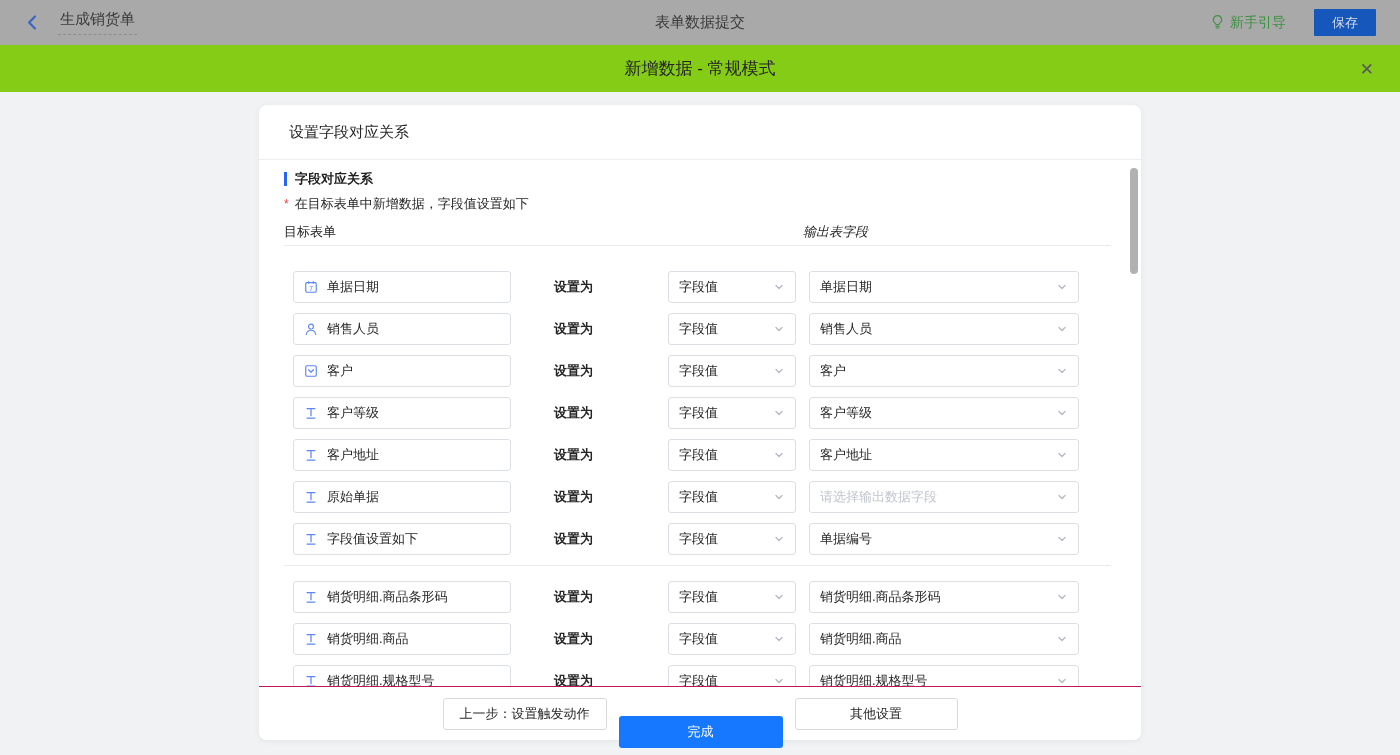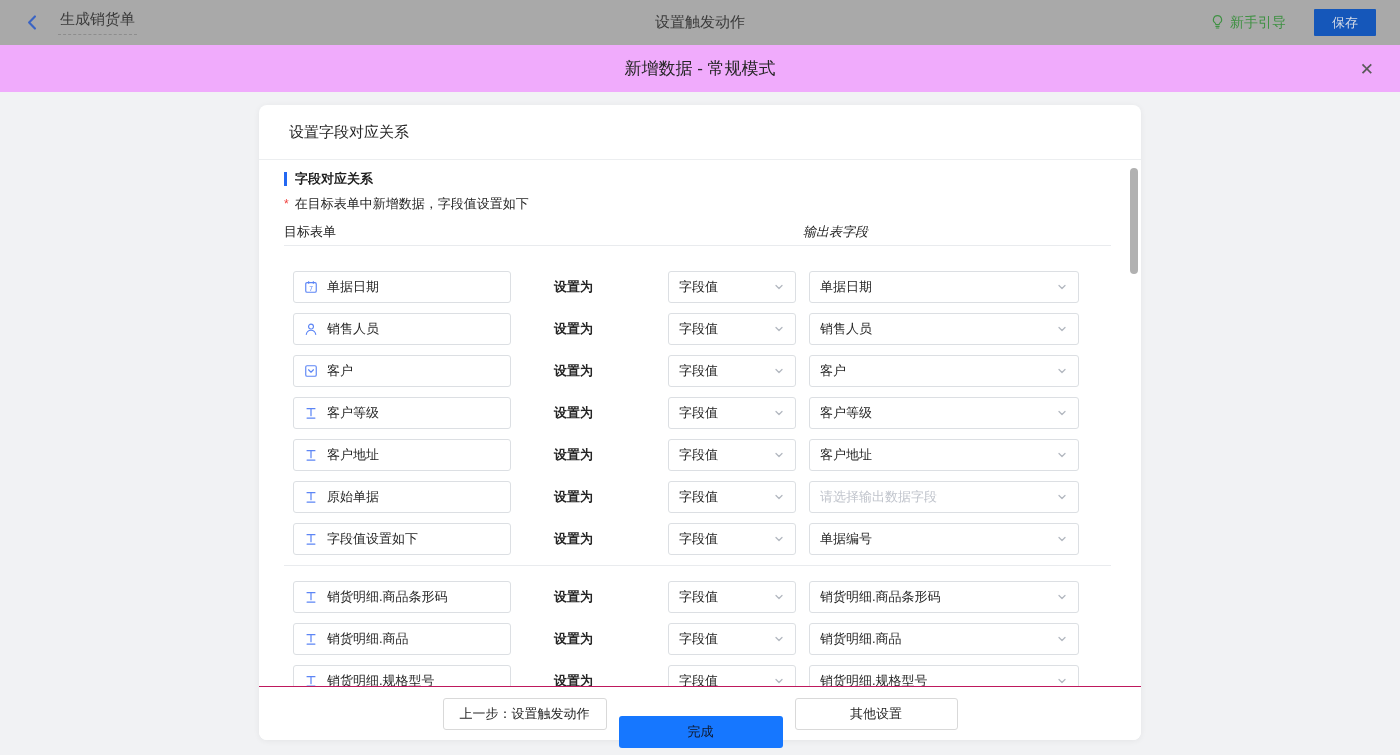--- a/index.html
+++ b/index.html
@@ -14,21 +14,21 @@
   .back-icon { display:flex; cursor:pointer; }
   .back-label { font-size:15px; color:#3a3a3a; padding:0 2px 5px;
                 border-bottom:1px dashed #8d8d8d; cursor:pointer; }
   .topbar-title { position:absolute; left:50%; transform:translateX(-50%); font-size:15px; color:#3a3a3a; }
   .topbar-right { margin-left:auto; display:flex; align-items:center; gap:28px; }
   .guide { display:flex; align-items:flex-start; gap:6px; font-size:14px; color:#3f9143; cursor:pointer; }
   .save-btn { width:62px; height:27px; border:none; border-radius:1px; background:#1557ba;
               color:#d6dce6; font-size:13px; font-family:inherit; cursor:pointer; }
 
   
-  .modal-header { position:absolute; top:45px; left:0; width:100%; height:47px; background:#f0abfc;
+  .modal-header { position:absolute; top:45px; left:0; width:100%; height:47px; background:#84cc16;
                   display:flex; align-items:center; justify-content:center;text-align:right; }
   .modal-title { font-size:17px; font-weight:500; color:#262626; }
   .close { position:absolute; right:26px; top:50%; transform:translateY(-50%);
            font-size:17px; color:#595959; cursor:pointer; line-height:1; }
 
   
   .card { position:absolute; top:105px; left:259px; width:882px; height:635px; background:#fff;
           border-radius:8px; box-shadow:0 1px 6px rgba(0,0,0,.06); }
   .card-header { height:55px; display:flex; align-items:center; padding:0 30px;
                  font-size:15px; color:#262626; border-bottom:1px solid #eceef0; }
@@ -63,37 +63,37 @@
                   background:#b1b1b1; border-radius:4px; cursor:pointer; }
 
   
   .card-footer { position:absolute; bottom:0; left:0; width:100%; height:54px; background:#fff;
                  border-top:1px solid #be185d; border-radius:0 0 8px 8px;
                  display:flex; align-items:center; justify-content:center; gap:12px; }
   .btn { height:32px; border-radius:3px; font-size:13px; font-family:inherit; cursor:pointer; }
   .btn.ghost { background:#fff; border:1px solid #d9d9d9; color:#262626; }
   .btn.prev { width:164px; }
   .btn.other { width:163px; }
-  .btn.primary { width:164px; background:#1677ff; border:none; color:#0f172a;margin-top:37px; }
+  .btn.primary { width:164px; background:#1677ff; border:none; color:#ffffff;margin-top:37px; }
 </style>
 </head>
 <body>
 
 <div class="screen">
 
   <header class="topbar">
     <div class="topbar-left">
       <span class="back-icon">
         <svg width="17" height="17" viewBox="0 0 16 16">
             <path d="M10.3 2.3 L4.8 8 L10.3 13.7" fill="none" stroke="#3a64c4" stroke-width="2" stroke-linecap="round" stroke-linejoin="round"></path>
           </svg>
       </span>
       <span class="back-label">生成销货单</span>
     </div>
-    <div class="topbar-title">设置触发动作</div>
+    <div class="topbar-title">表单数据提交</div>
     <div class="topbar-right">
       <span class="guide">
         <span style="display:flex;">
           <svg width="13" height="16" viewBox="0 0 14 17">
               <path d="M7 1.6 a4.4 4.4 0 0 1 2.7 7.9 c-.5.4-.9 1-.9 1.7 H5.2 c0-.7-.4-1.3-.9-1.7 A4.4 4.4 0 0 1 7 1.6 z" fill="none" stroke="#3f9143" stroke-width="1.2"></path>
               <line x1="5.2" y1="13.2" x2="8.8" y2="13.2" stroke="#3f9143" stroke-width="1.2" stroke-linecap="round"></line>
               <line x1="5.7" y1="15" x2="8.3" y2="15" stroke="#3f9143" stroke-width="1.2" stroke-linecap="round"></line>
             </svg>
         </span>
         <span>新手引导</span>

